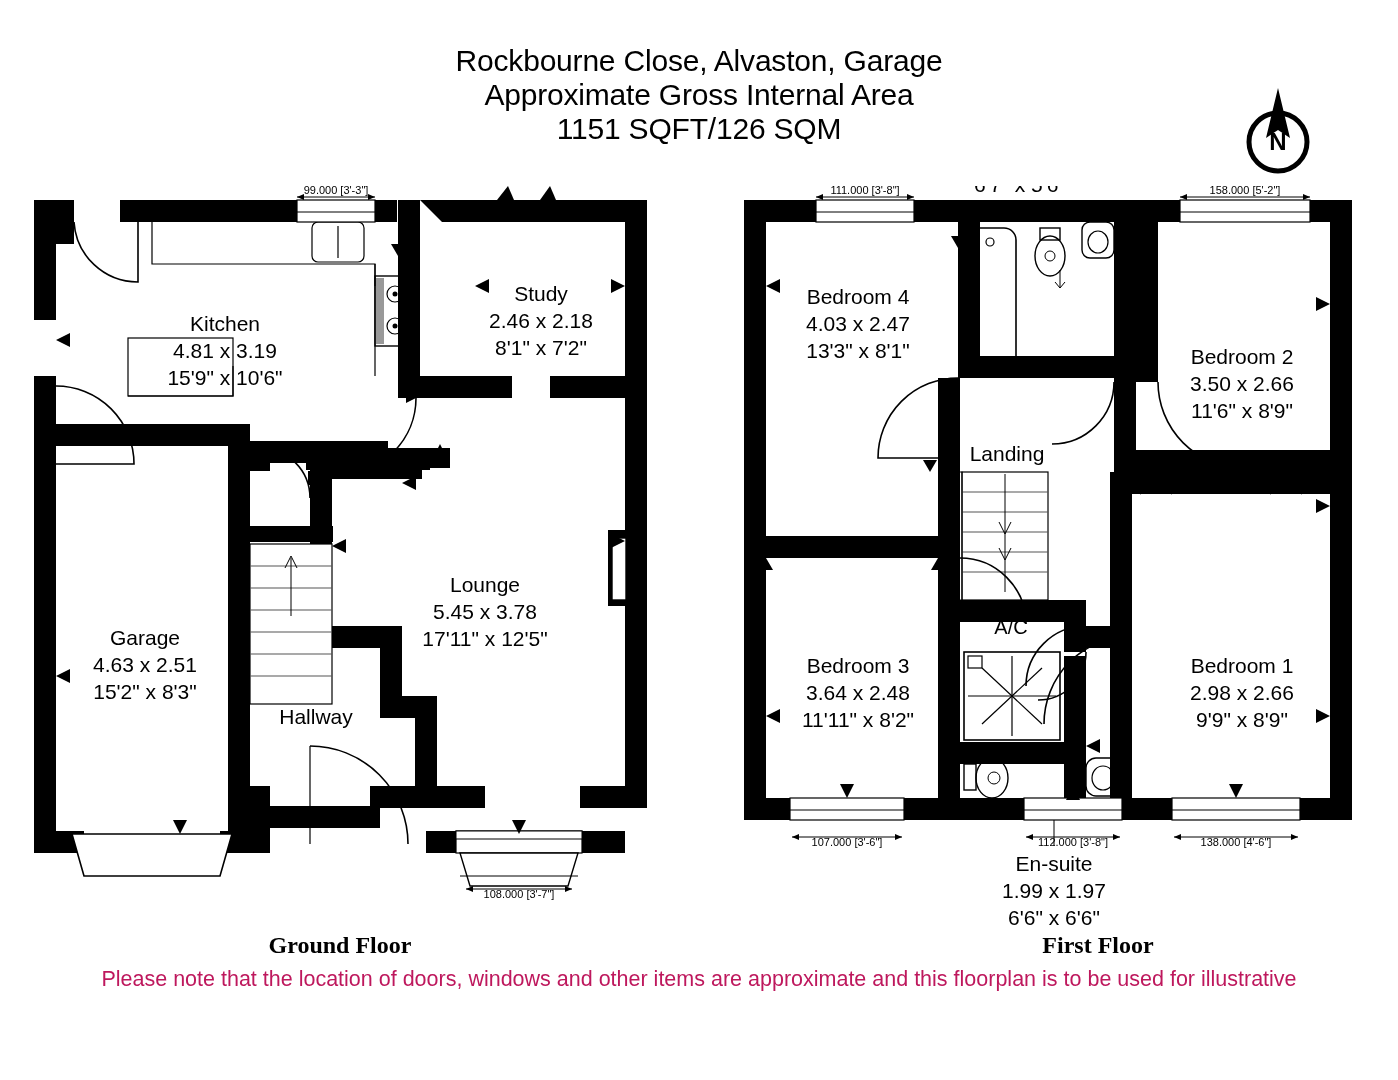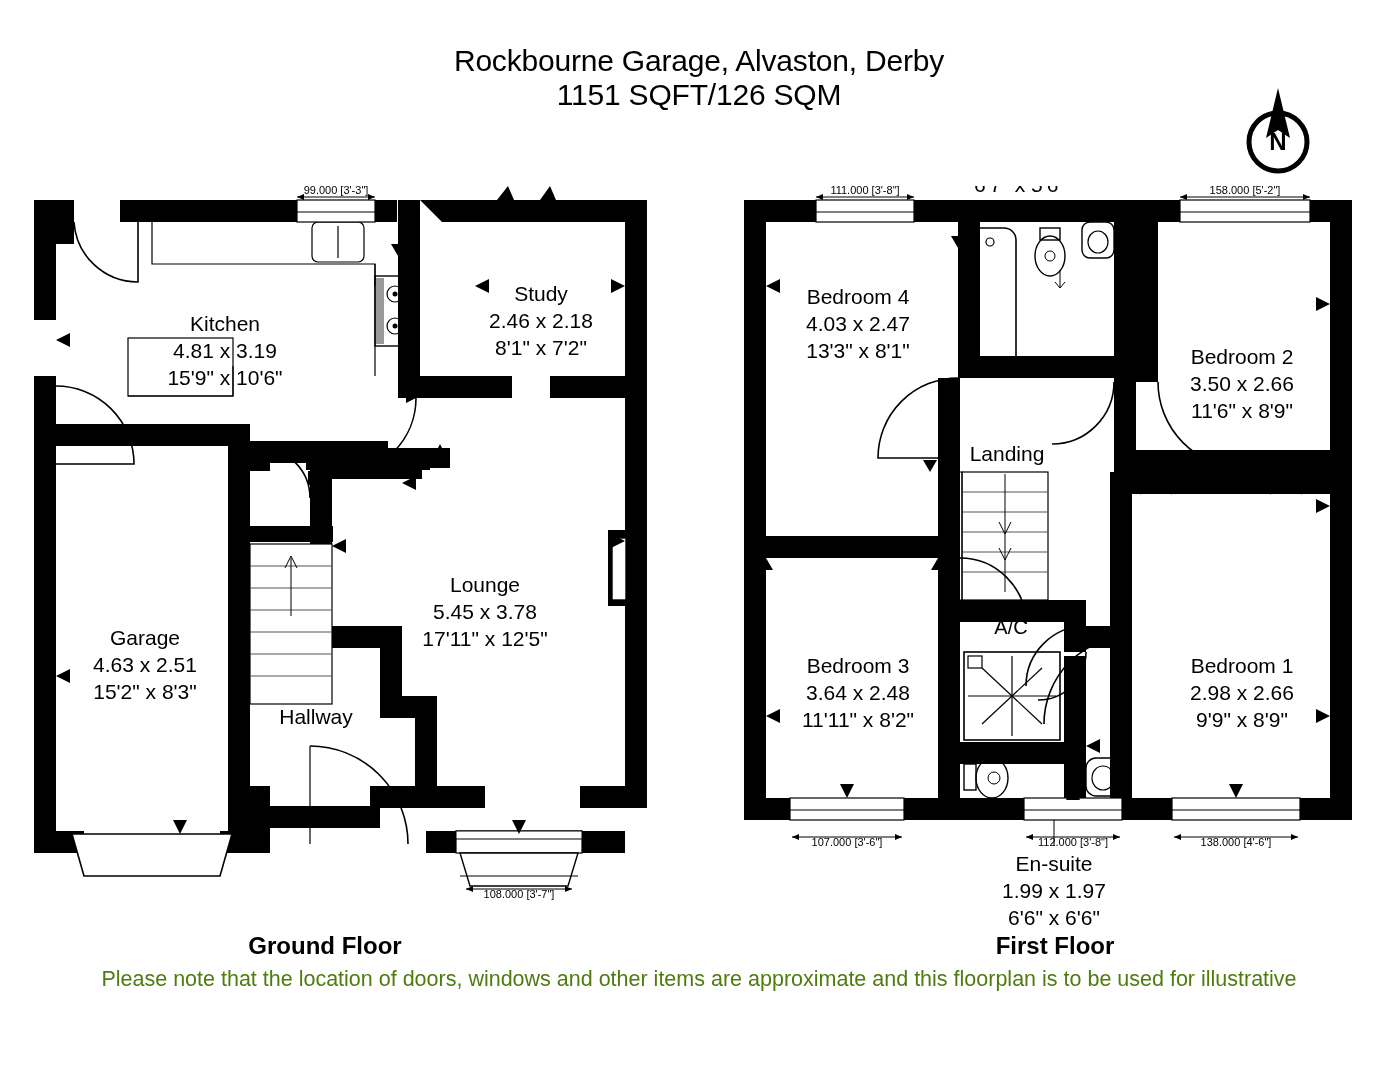--- a/index.html
+++ b/index.html
@@ -2,38 +2,39 @@
 <html><head>
 <meta charset="utf-8">
 <style>
   html,body{margin:0;padding:0;background:#ffffff;}
   body{width:1398px;height:1080px;font-family:"Liberation Sans",sans-serif;color:#000;overflow:hidden;}
   #root{position:relative;width:1398px;height:1080px;}
   .hdr{position:absolute;left:0;top:44px;width:1398px;text-align:center;}
   .hdr div{font-size:30px;line-height:34px;letter-spacing:-.2px;}
   .plan{position:absolute;}
   .floorlabel{position:absolute;font-size:24px;font-weight:bold;text-align:center;width:400px;}
-  .footer{position:absolute;left:0;top:963px;width:1398px;text-align:center;color:#4d7c0f;font-size:21.5px;line-height:33px;}
+  .footer{position:absolute;left:0;top:963px;width:1398px;text-align:center;color:#be185d;font-size:21.5px;line-height:33px;}
   svg{display:block;}
   text{font-family:"Liberation Sans",sans-serif;fill:#000;}
   .rl{font-size:21px;text-anchor:middle;}
   .dim{font-size:11px;text-anchor:middle;}
   .sm{font-size:19px;text-anchor:middle;}
   .w{fill:#000;}
   .thin{fill:none;stroke:#000;stroke-width:1.6;}
   .thin2{fill:none;stroke:#000;stroke-width:1.2;}
   .gl{fill:none;stroke:#555;stroke-width:1.1;}
   .dl{fill:none;stroke:#000;stroke-width:1;}
 </style>
 </head>
 <body>
 <div id="root">
 
 <div class="hdr">
-  <div>Rockbourne Garage, Alvaston, Derby</div>
+  <div>Rockbourne Close, Alvaston, Garage</div>
+  <div>Approximate Gross Internal Area</div>
   <div>1151 SQFT/126 SQM</div>
 </div>
 
 <div class="plan" style="left:1232px;top:86px;">
   <svg width="92" height="92" viewBox="0 0 92 92">
     <circle cx="46" cy="56" r="29" fill="none" stroke="#000" stroke-width="5"></circle>
     <path d="M46 2 L58 52 L46 44 L34 52 Z" fill="#000"></path>
     <text class="sm" x="46" y="64" style="font-size:24px;font-weight:bold;">N</text>
   </svg>
 </div>
@@ -457,20 +458,20 @@
     <path d="M356 560 l14 -7 v14 z"></path>
     <path d="M117 612 l-7 -14 h14 z"></path>
     <path d="M506 612 l-7 -14 h14 z"></path>
     <path d="M343 600 l-7 14 h14 z"></path>
     <path d="M200 286 l7 -12 h-14 z"></path>
     <path d="M478 286 l-7 -14 h14 z"></path>
   </g>
 </svg>
 </div>
 
-<div class="floorlabel" style="left:125px;top:932px;">Ground Floor</div>
-<div class="floorlabel" style="left:855px;top:932px;">First Floor</div>
+<div class="floorlabel" style="left:140px;top:932px;font-family:Liberation Serif, serif;">Ground Floor</div>
+<div class="floorlabel" style="left:898px;top:932px;font-family:Liberation Serif, serif;">First Floor</div>
 
 <div class="footer">
   <div>Please note that the location of doors, windows and other items are approximate and this floorplan is to be used for illustrative</div>
 </div>
 
 </div>
 
 </body></html>

